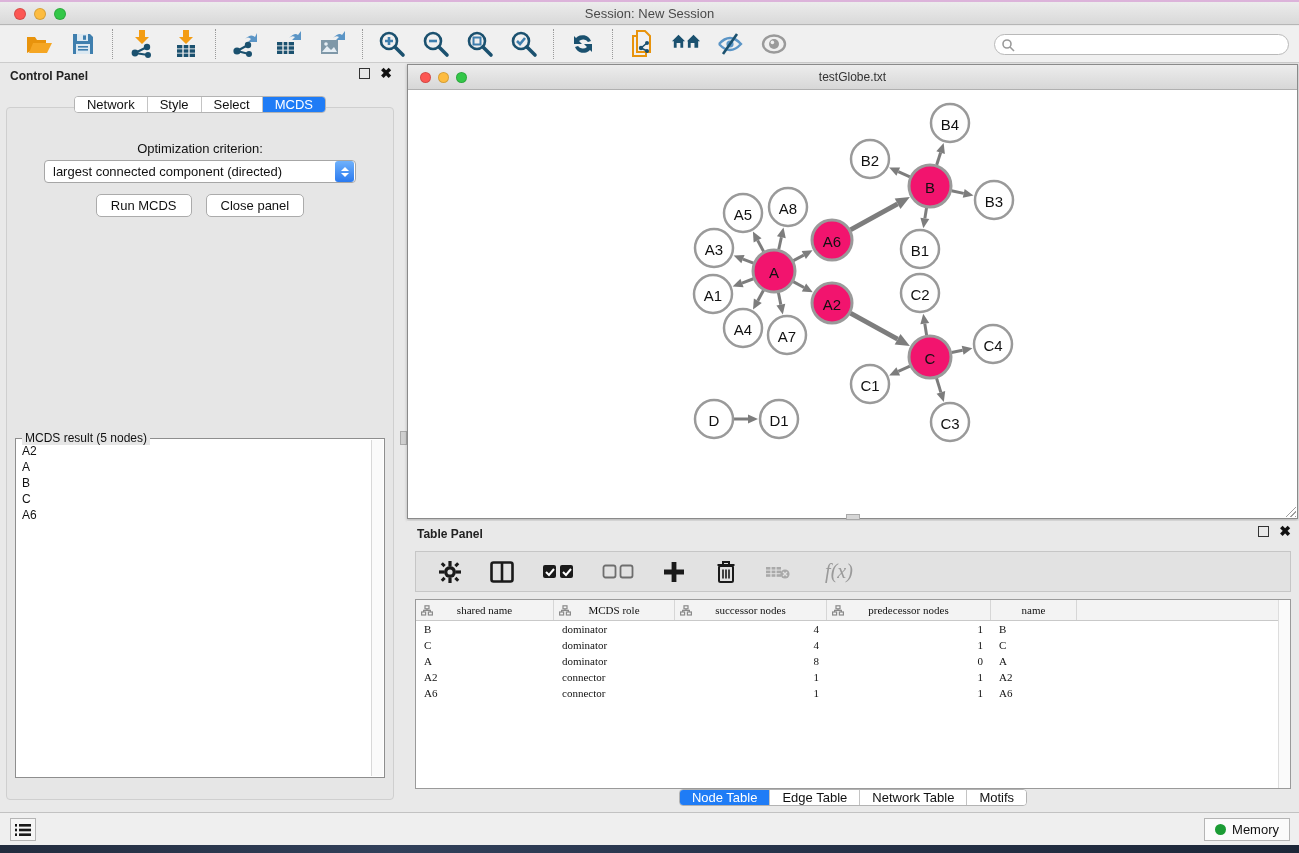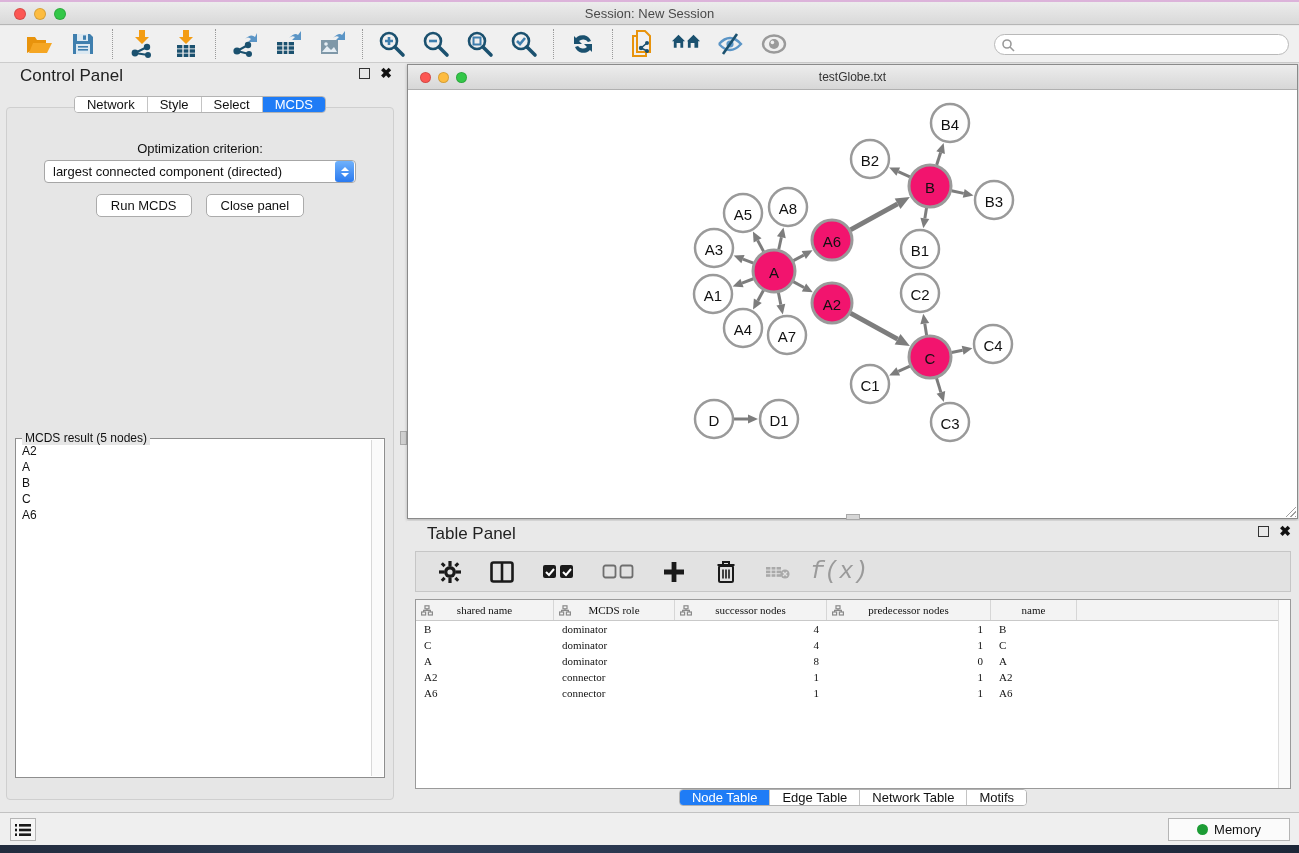--- a/index.html
+++ b/index.html
@@ -27,21 +27,21 @@
   .search-box { width:295px; height:21px; background:#fff; border:1px solid #b9b9b9; border-radius:11px;
     display:flex; align-items:center; padding-left:6px; }
   .search-box input { border:none; outline:none; flex:1; font-size:12px; background:transparent; }
 
   
   .workspace { position:absolute; left:0; top:63px; width:1299px; height:749px; }
 
   
   .control-panel { position:absolute; left:0; top:0; width:400px; height:749px; background:#e9e9e9; }
   .panel-header { position:absolute; left:0; top:0; width:100%; height:26px; display:flex; align-items:center; }
-  .panel-header .ph-title { margin-left:20px; font-size:17px; color:#222; }
+  .panel-header .ph-title { margin-left:10px; font-size:12px; color:#222;font-weight:bold; }
   .panel-ctrls { position:absolute; right:8px; top:5px; display:flex; gap:10px; align-items:center; }
   .float-btn { width:11px; height:11px; border:1.5px solid #333; background:transparent; }
   .close-btn { font-size:14px; font-weight:bold; color:#111; line-height:11px; }
   .cp-tabs { position:absolute; left:0; top:33px; width:100%; display:flex; justify-content:center; z-index:2; }
   .tabbar { display:flex; border:1px solid #b3b3b3; border-radius:4px; overflow:hidden; background:#fff; }
   .tabbar .tab { padding:0 12px; font-size:13px; color:#111; background:#fff; border-right:1px solid #c4c4c4; }
   .tabbar .tab:last-child { border-right:none; }
   .tabbar .tab.active { background:#1f7cf6; color:#fff;text-align:center; }
   .cp-content { position:absolute; left:6px; right:6px; top:44px; bottom:12px; background:#e6e6e6;
     border:1px solid #cfcfcf; border-radius:4px; }
@@ -81,40 +81,40 @@
     background:repeating-linear-gradient(135deg, transparent 0 2px, #9f9f9f 2px 3px);
     clip-path:polygon(100% 0, 100% 100%, 0 100%); }
   .nw-hhandle { position:absolute; left:50%; bottom:-2px; width:14px; height:6px; margin-left:-7px;
     background:#d6d6d6; border:1px solid #aaa; }
 
   
   .table-panel { position:absolute; left:0; top:458px; right:0; bottom:0; background:#e9e9e9; }
   .tp-toolbar { position:absolute; left:8px; right:8px; top:30px; height:41px; background:#e2e2e2;
     border:1px solid #c6c6c6; display:flex; align-items:center; gap:24px; padding-left:20px; }
   .tp-btn { display:flex; align-items:center; justify-content:center; width:28px; height:28px; }
-  .fx-label { font-family:Liberation Mono, monospace; font-style:italic; font-size:24px; color:#9a9a9a; }
+  .fx-label { font-family:Liberation Serif, serif; font-style:italic; font-size:20px; color:#9a9a9a; }
   .tp-table { position:absolute; left:8px; right:8px; top:78px; height:190px; background:#fff;
     border:1px solid #9a9a9a; overflow:hidden;font-family:Liberation Serif, serif; }
   .tbl-header { display:flex; height:21px; background:#f3f3f3; border-bottom:1px solid #c9c9c9; }
   .tbl-hcell { position:relative; display:flex; align-items:center; justify-content:center;
     font-size:11px; color:#111; border-right:1px solid #d6d6d6; }
   .tbl-hcell .hicon { position:absolute; left:5px; top:5px; }
   .tbl-row { display:flex; height:16px; align-items:center; }
   .tbl-cell { font-size:11px; color:#111; padding:0 8px; white-space:nowrap; overflow:hidden; }
   .tbl-cell.num { text-align:right; }
   .tbl-scroll { position:absolute; right:0; top:0; bottom:0; width:12px; background:#fafafa; border-left:1px solid #ddd; }
   .tp-tabs { position:absolute; left:0; right:0; bottom:6px; display:flex; justify-content:center; }
 
   
   .status-bar { position:absolute; left:0; top:812px; width:100%; height:33px; background:#efefef;
     border-top:1px solid #c2c2c2; }
   .sb-list-btn { position:absolute; left:10px; top:5px; width:26px; height:23px; background:#f6f6f6;
     border:1px solid #b5b5b5; display:flex; align-items:center; justify-content:center; }
   .memory-btn { position:absolute; right:9px; top:5px; height:23px; background:#fbfbfb; border:1px solid #b5b5b5;
-    display:flex; align-items:center; gap:6px; padding:0 28px; font-size:13px; color:#111; }
+    display:flex; align-items:center; gap:6px; padding:0 10px; font-size:13px; color:#111; }
   .mem-dot { width:11px; height:11px; border-radius:50%; background:#1c9c35; }
 
   .desktop-strip { position:absolute; left:0; top:845px; width:100%; height:8px;
     background:linear-gradient(90deg,#222c3e,#31405a 30%,#26334a 60%,#1d2738); }
 
   svg { display:block; }
 </style>
 </head>
 <body>
 

